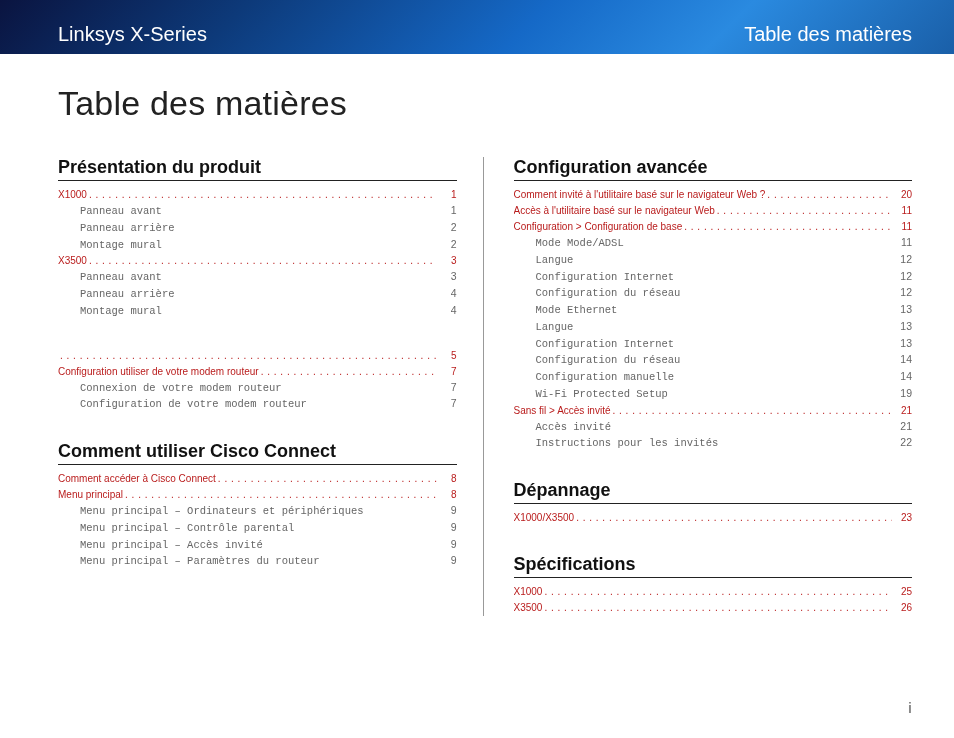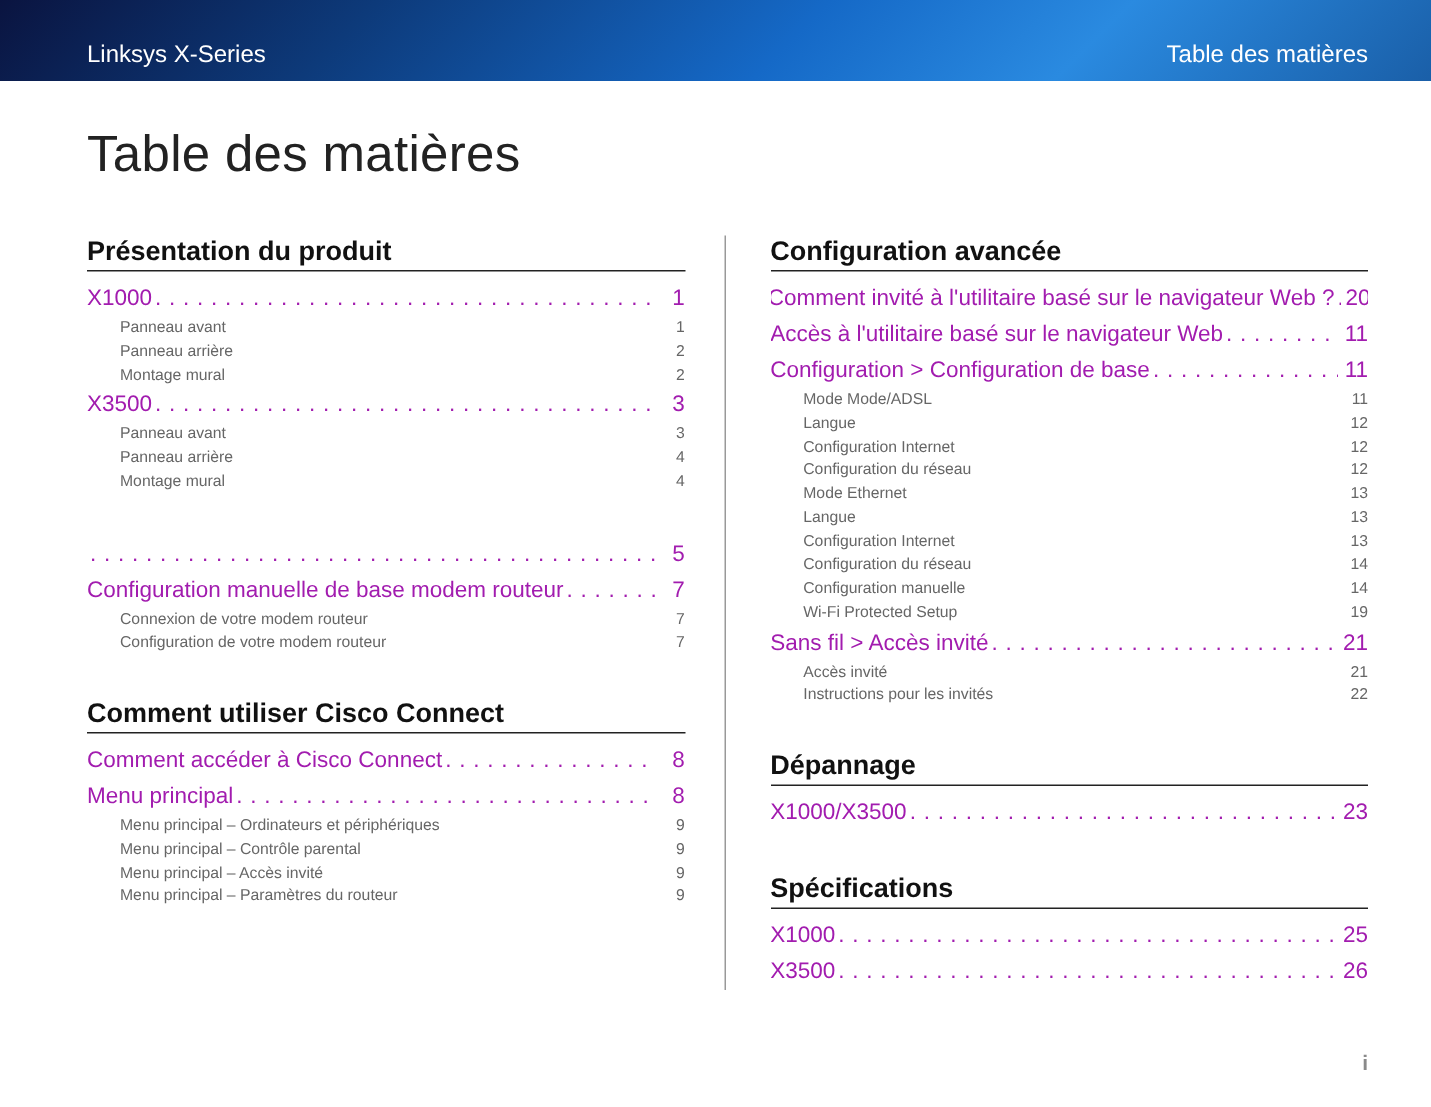--- a/index.html
+++ b/index.html
@@ -12,21 +12,21 @@
     overflow: hidden;
   }
   .header-band {
     height: 54px;
     background: linear-gradient(135deg, #0a1440 0%, #0d3a7a 25%, #1569c7 55%, #2a8ae0 75%, #1a5fa8 100%);
     display: flex;
     justify-content: space-between;
     align-items: flex-end;
     padding: 0 42px 8px 58px;
     color: #fff;
-    font-size: 16px;
+    font-size: 20px;
     font-weight: 300;
   }
   .page {
     padding: 30px 42px 0 58px;
   }
   .main-title {
     font-size: 34px;
     font-weight: 300;
     color: #222;
     margin-bottom: 34px;
@@ -53,26 +53,25 @@
     color: #111;
     margin-top: 0;
     margin-bottom: 6px;
     border-bottom: 1.5px solid #222;
     padding-bottom: 2px;
   }
   .section + .section { margin-top: 28px; }
   .entry {
     display: flex;
     align-items: baseline;
-    font-size: 15px;
-    color: #a21caf;
+    font-size: 10px;
+    color: #b91c1c;
     line-height: 1.6;
     white-space: nowrap;
     overflow: hidden;
-    justify-content: center;
   }
   .entry .label { flex: 0 0 auto; }
   .entry .dots {
     flex: 1 1 auto;
     overflow: hidden;
     letter-spacing: 0.5px;
     padding: 0 2px;
     white-space: nowrap;
   }
   .entry .dots::before {
@@ -84,21 +83,21 @@
     min-width: 20px;
   }
   .sub {
     display: flex;
     align-items: baseline;
     font-size: 10.5px;
     color: #666;
     line-height: 1.5;
     padding-left: 22px;
   }
-  .sub .label { flex: 0 0 auto; }
+  .sub .label { flex: 0 0 auto; font-family: Liberation Mono, monospace; }
   .sub .sp { flex: 1 1 auto; }
   .sub .pg { flex: 0 0 auto; min-width: 20px; text-align: right; }
   .page-number {
     position: absolute;
     right: 42px;
     bottom: 22px;
     color: #8a8a8a;
     font-size: 14px;
     font-weight: 700;
     font-style: normal;
@@ -159,21 +158,21 @@
             <span class="sp"></span>
             <span class="pg">4</span>
           </div>
         </div>
         <div class="section">
           <div class="entry">
             <span class="dots"></span>
             <span class="pg">5</span>
           </div>
           <div class="entry">
-            <span class="label">Configuration manuelle de base modem routeur</span>
+            <span class="label">Configuration utiliser de votre modem routeur</span>
             <span class="dots"></span>
             <span class="pg">7</span>
           </div>
           <div class="sub">
             <span class="label">Connexion de votre modem routeur</span>
             <span class="sp"></span>
             <span class="pg">7</span>
           </div>
           <div class="sub">
             <span class="label">Configuration de votre modem routeur</span>

